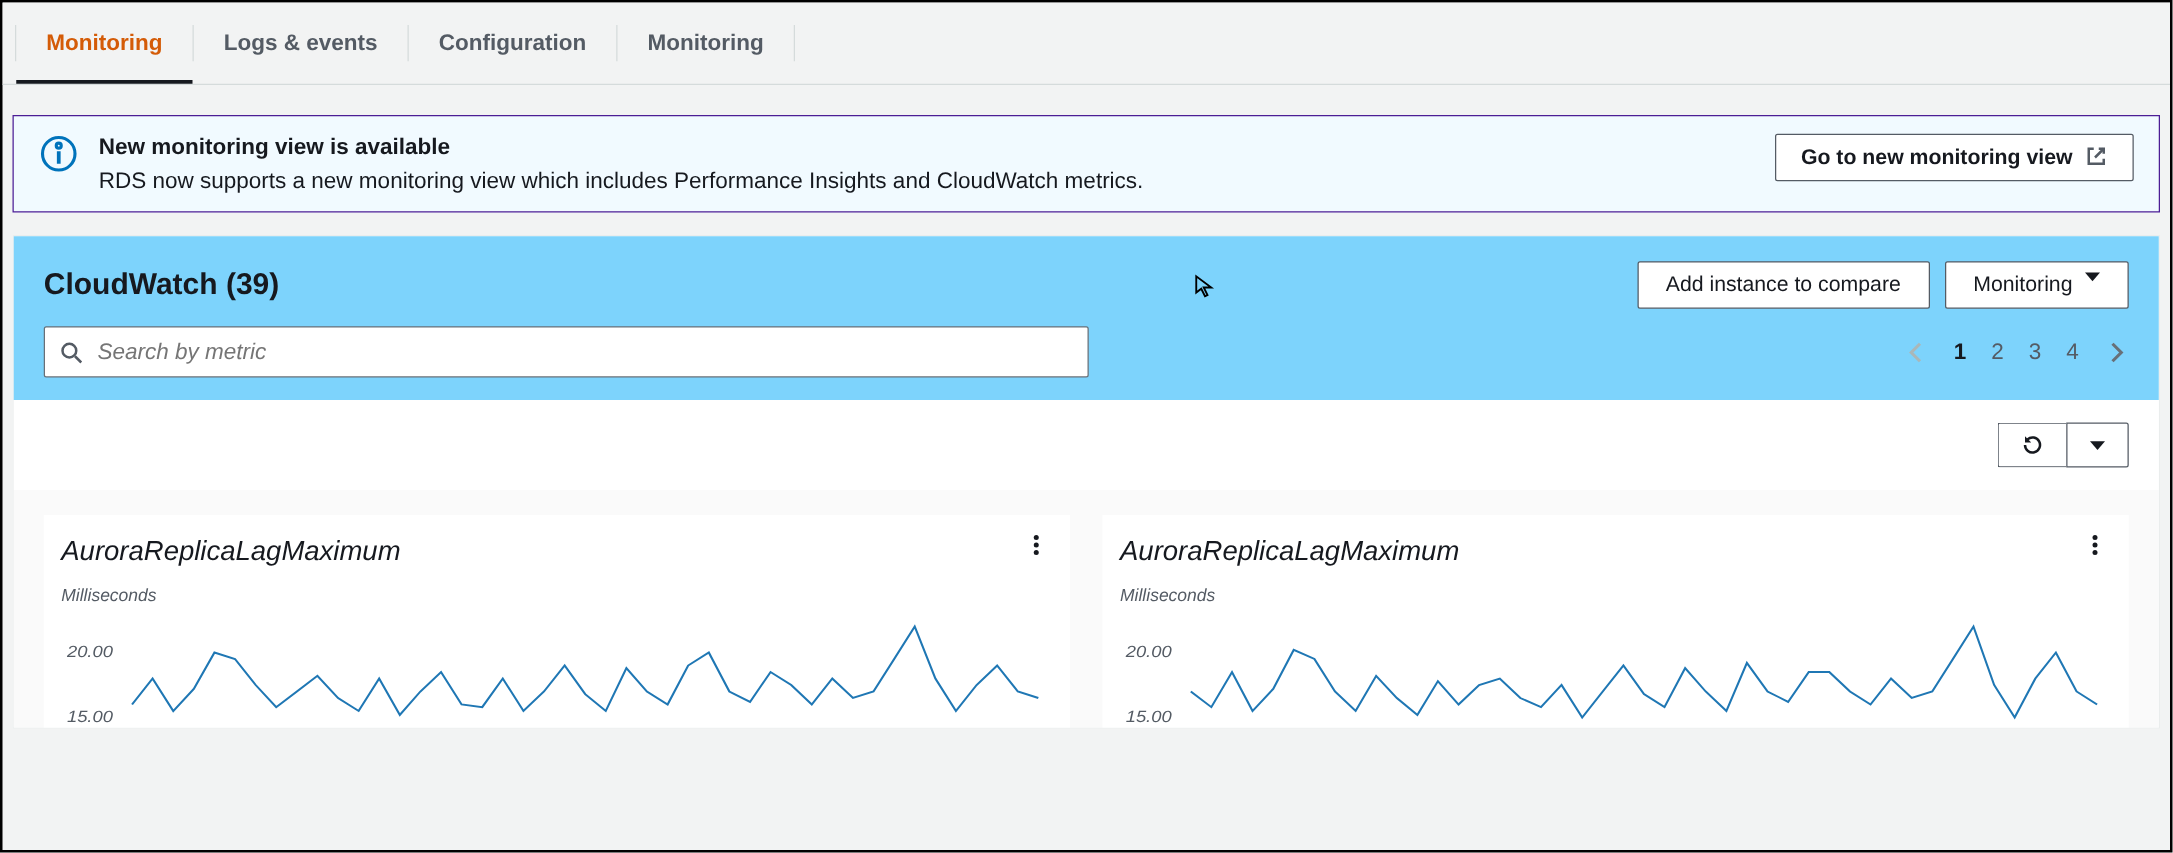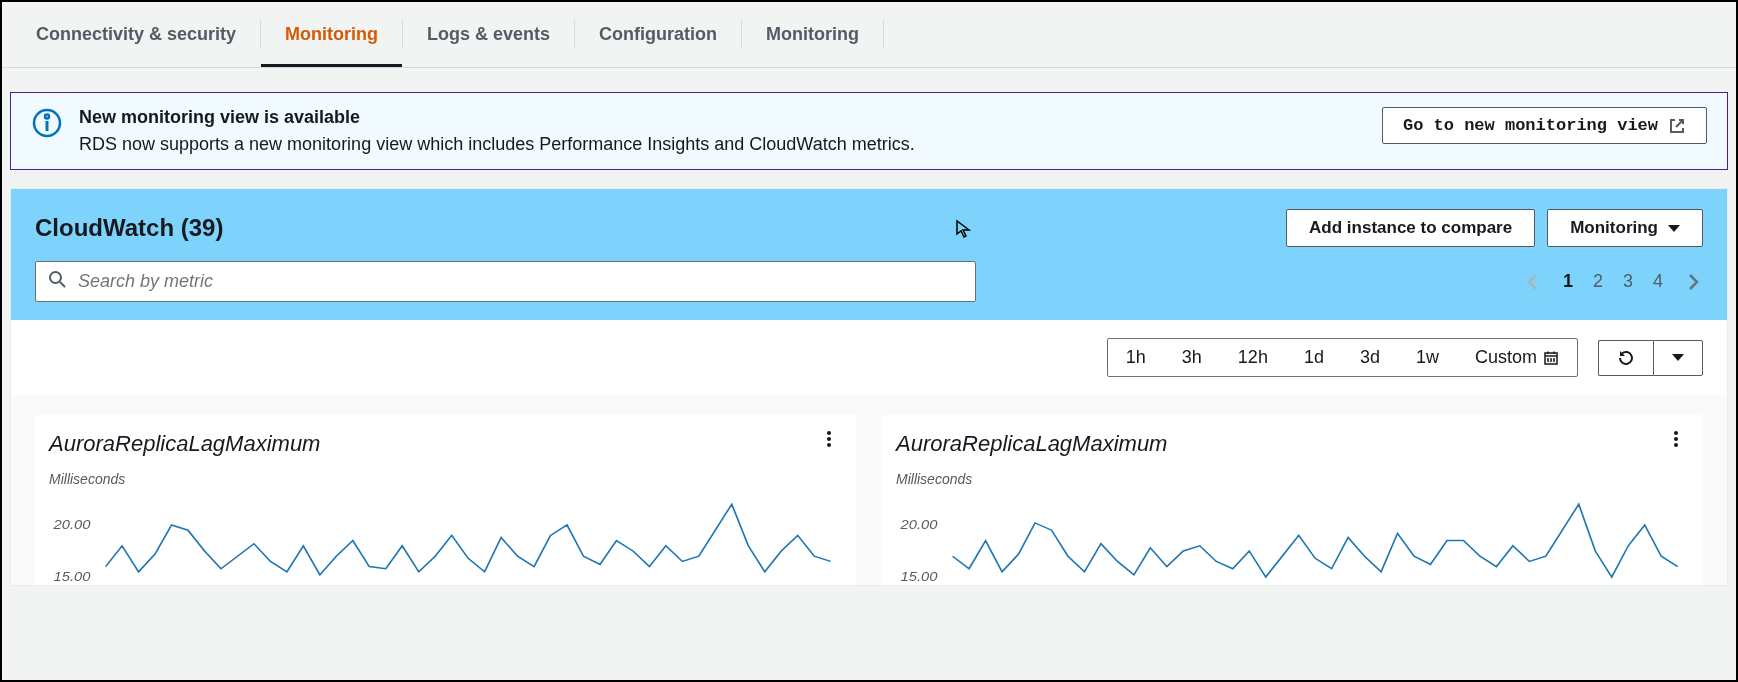--- a/index.html
+++ b/index.html
@@ -62,24 +62,22 @@
   .banner-text { font-size: 18px; color: #16191f; }
   .banner-btn {
     background: #fff;
     border: 1px solid #545b64;
     padding: 8px 20px;
     font-size: 17px;
     font-weight: 700;
     color: #16191f;
     cursor: pointer;
     display: flex;
-    align-items: center;
     gap: 10px;
     border-radius: 2px;
-    font-family: Liberation Mono, monospace;
   }
   .ext-icon { width: 18px; height: 18px; }
   .ext-icon path, .ext-icon line, .ext-icon polyline { stroke: #545b64; stroke-width: 2; fill: none; }
   
   .panel {
     margin: 0 8px;
     background: #fff;
     border: 1px solid #eaeded;
   }
   .panel-inner { background: #7dd3fc; }
@@ -89,45 +87,44 @@
     align-items: center;
     padding: 20px 24px 14px 24px;
   }
   .panel-title { font-size: 24px; font-weight: 700; }
   .panel-actions { display: flex; gap: 12px; }
   .aws-btn {
     background: #fff;
     border: 1px solid #545b64;
     padding: 8px 22px;
     font-size: 17px;
-    font-weight: 700;
+    font-weight: 400;
     color: #16191f;
     cursor: pointer;
     display: flex;
-    align-items: center;
     gap: 10px;
     border-radius: 2px;
   }
   .caret-down {
     width: 0; height: 0;
     border-left: 6px solid transparent;
     border-right: 6px solid transparent;
     border-top: 7px solid #16191f;
   }
   
   .row2 {
     display: flex;
     justify-content: space-between;
     align-items: center;
     padding: 0 24px 18px 24px;
   }
   .search {
     display: flex;
-    align-items: flex-start;
-    width: 941px;
+    align-items: center;
+    width: 836px;
     border: 1px solid #687078;
     background: #fff;
     padding: 8px 12px;
     border-radius: 2px;
   }
   .search svg { width: 18px; height: 18px; margin-right: 10px; }
   .search svg circle, .search svg line { stroke: #545b64; stroke-width: 2; fill: none; }
   .search input {
     border: none; outline: none; flex: 1;
     font-size: 18px; font-style: italic; color: #687078;
@@ -202,21 +199,20 @@
   .chart-svg text { font-size: 13px; fill: #545b64; }
   
   .cursor { position: absolute; pointer-events: none; }
   .cursor svg { width: 18px; height: 20px; }
   .cursor svg path { fill: none; stroke: #000; stroke-width: 1.5; }
 </style>
 </head>
 <body>
 
 <div class="tabs">
-  <div class="tab">Connectivity &amp; security</div>
   <div class="tab-sep"></div>
   <div class="tab active">Monitoring</div>
   <div class="tab-sep"></div>
   <div class="tab">Logs &amp; events</div>
   <div class="tab-sep"></div>
   <div class="tab">Configuration</div>
   <div class="tab-sep"></div>
   <div class="tab">Monitoring</div>
   <div class="tab-sep"></div>
 </div>
@@ -274,40 +270,20 @@
         <span class="page-num">4</span>
         <svg class="page-arrow" viewBox="0 0 20 20">
             <polyline points="7,3 14,10 7,17"></polyline>
           </svg>
       </div>
     </div>
   </div>
 
   <div class="white-strip">
     <div class="time-row">
-      <div class="time-seg">
-        <div class="time-item">1h</div>
-        <div class="time-item">3h</div>
-        <div class="time-item">12h</div>
-        <div class="time-item">1d</div>
-        <div class="time-item">3d</div>
-        <div class="time-item">1w</div>
-        <div class="time-item">
-          <span>Custom</span>
-          <svg class="calendar-icon" viewBox="0 0 16 16">
-            <rect x="2" y="3" width="12" height="11"></rect>
-            <line x1="2" y1="6" x2="14" y2="6"></line>
-            <line x1="5" y1="1.5" x2="5" y2="4"></line>
-            <line x1="11" y1="1.5" x2="11" y2="4"></line>
-            <line x1="5" y1="8" x2="5" y2="12"></line>
-            <line x1="8" y1="8" x2="8" y2="12"></line>
-            <line x1="11" y1="8" x2="11" y2="12"></line>
-          </svg>
-        </div>
-      </div>
       <div class="btn-group">
         <button class="icon-btn">
           <svg class="refresh-icon" viewBox="0 0 18 18">
             <path d="M3 9a6 6 0 1 0 2-4.5"></path>
             <polygon points="3,2 3,7 8,7"></polygon>
           </svg>
         </button>
         <button class="icon-btn">
           <span class="caret-down"></span>
         </button>

